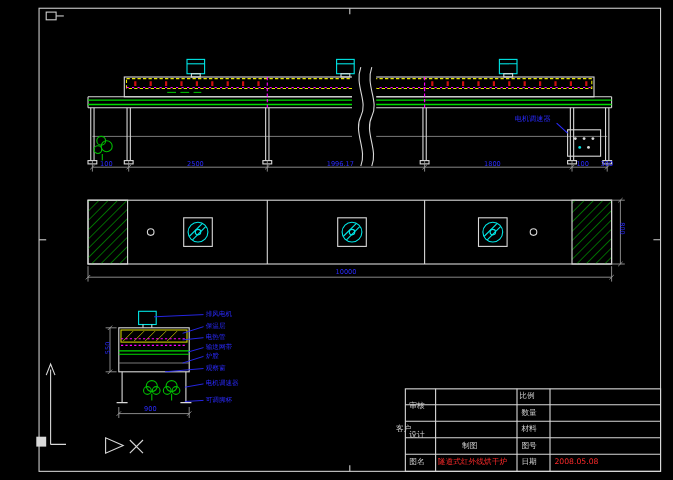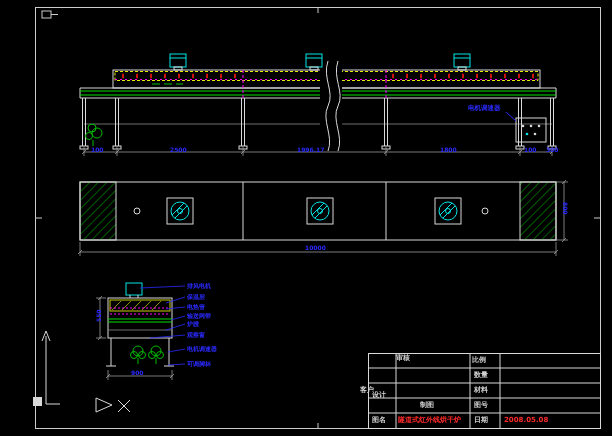--- a/index.html
+++ b/index.html
@@ -1,17 +1,17 @@
 <!DOCTYPE html>
 <html><head>
 <meta charset="utf-8">
 <style>
   html,body{margin:0;padding:0;background:#000;}
   #canvas{position:relative;width:612px;height:436px;background:#000;overflow:hidden;
-          font-family:"DejaVu Sans",sans-serif;font-weight:bold;}
+          font-family:"DejaVu Sans",sans-serif;}
   #linework{position:absolute;left:0;top:0;}
   .t{position:absolute;white-space:nowrap;line-height:1;}
   .dim{color:#2a2aff;font-size:6px;}
   .lbl{color:#2a2aff;font-size:6px;}
   .lbl2{color:#2a2aff;font-size:6.5px;}
   .tbl-l{color:#cfcfcf;font-size:7px;}
   .tbl-v{color:#ff2a2a;font-size:7px;}
   .rot90{transform:rotate(90deg);transform-origin:left top;}
   .rotm90{transform:rotate(-90deg);transform-origin:left top;}
 </style>
@@ -289,21 +289,21 @@
 
 <span class="t lbl" style="left:187px;top:283px;">排风电机</span>
 <span class="t lbl" style="left:187px;top:294px;">保温层</span>
 <span class="t lbl" style="left:187px;top:304px;">电热管</span>
 <span class="t lbl" style="left:187px;top:313px;">输送网带</span>
 <span class="t lbl" style="left:187px;top:321px;">炉膛</span>
 <span class="t lbl" style="left:187px;top:332px;">观察窗</span>
 <span class="t lbl" style="left:187px;top:346px;">电机调速器</span>
 <span class="t lbl" style="left:187px;top:361px;">可调脚杯</span>
 
-<span class="t tbl-l" style="left:372px;top:355px;margin-left:24px;">审核</span>
+<span class="t tbl-l" style="left:372px;top:366px;">审核</span>
 <span class="t tbl-v" style="left:400px;top:357px;"></span>
 <span class="t tbl-l" style="left:472px;top:357px;">比例</span>
 <span class="t tbl-v" style="left:504px;top:357px;"></span>
 
 <span class="t tbl-l" style="left:372px;top:392px;">设计</span>
 <span class="t tbl-v" style="left:400px;top:372px;"></span>
 <span class="t tbl-l" style="left:474px;top:372px;">数量</span>
 <span class="t tbl-v" style="left:504px;top:372px;"></span>
 
 <span class="t tbl-l" style="left:360px;top:387px;">客户</span>

